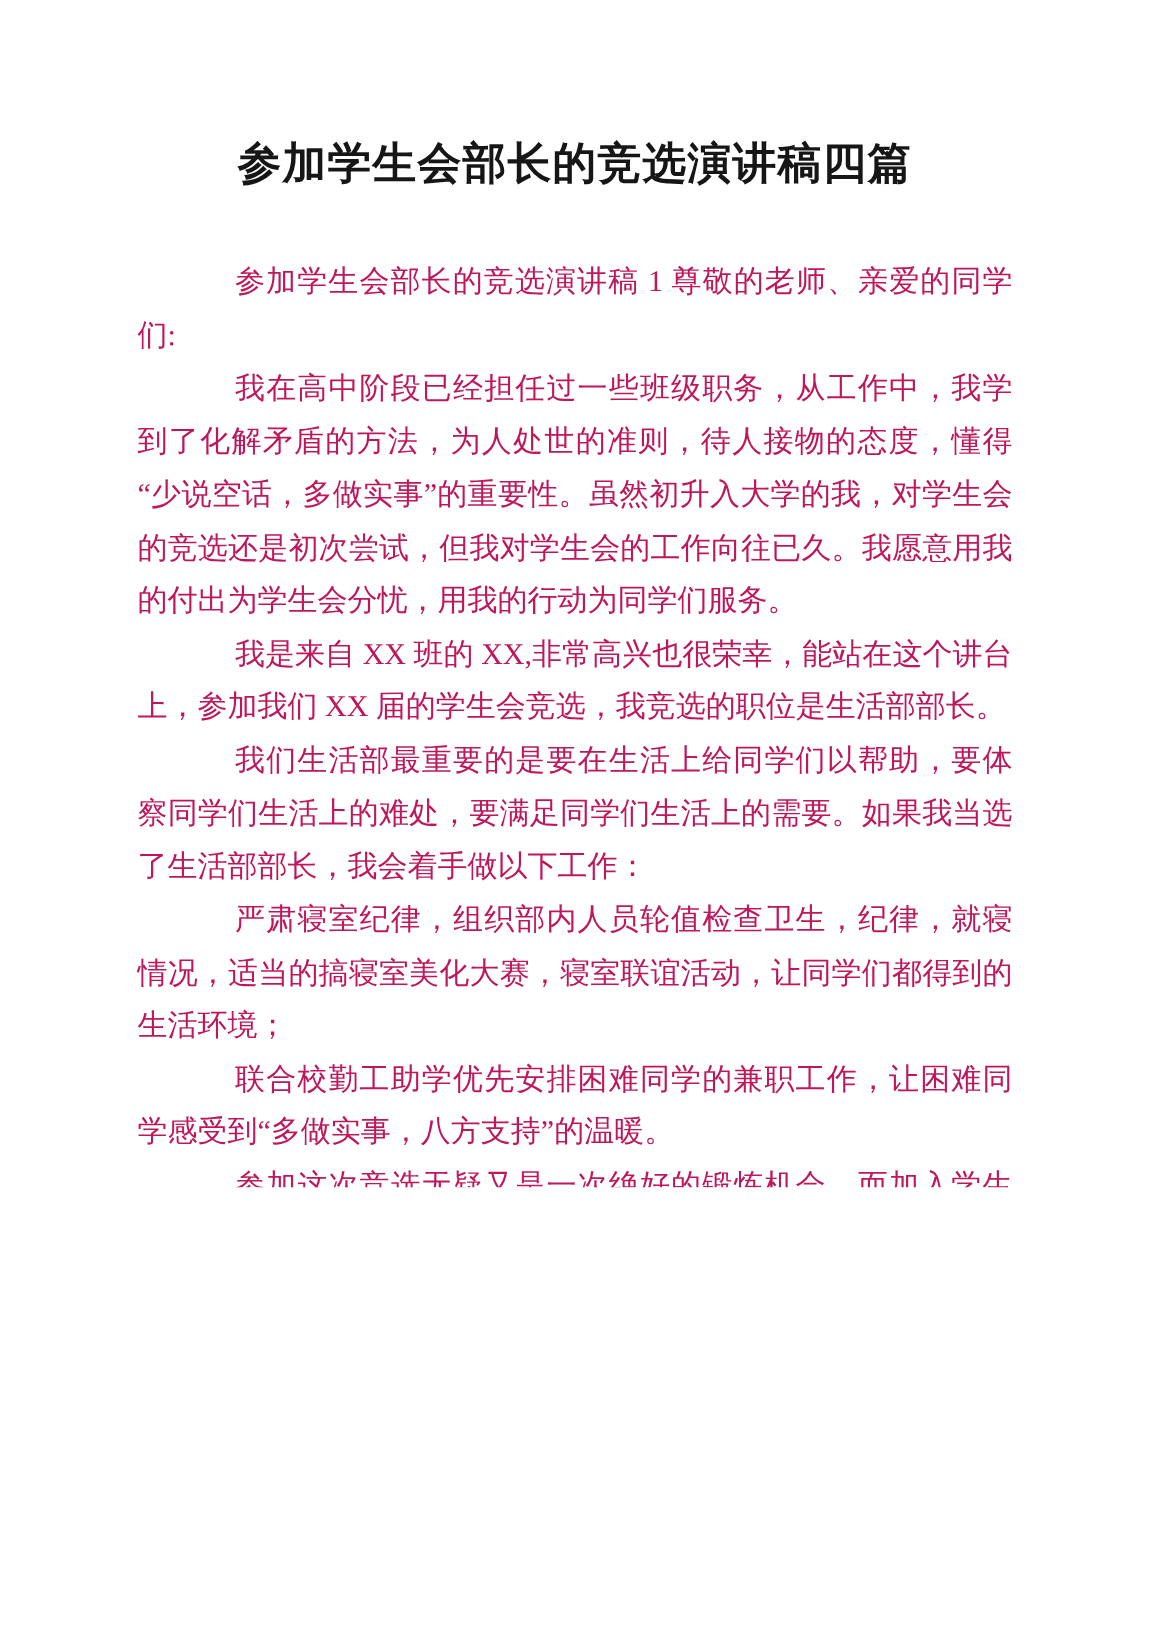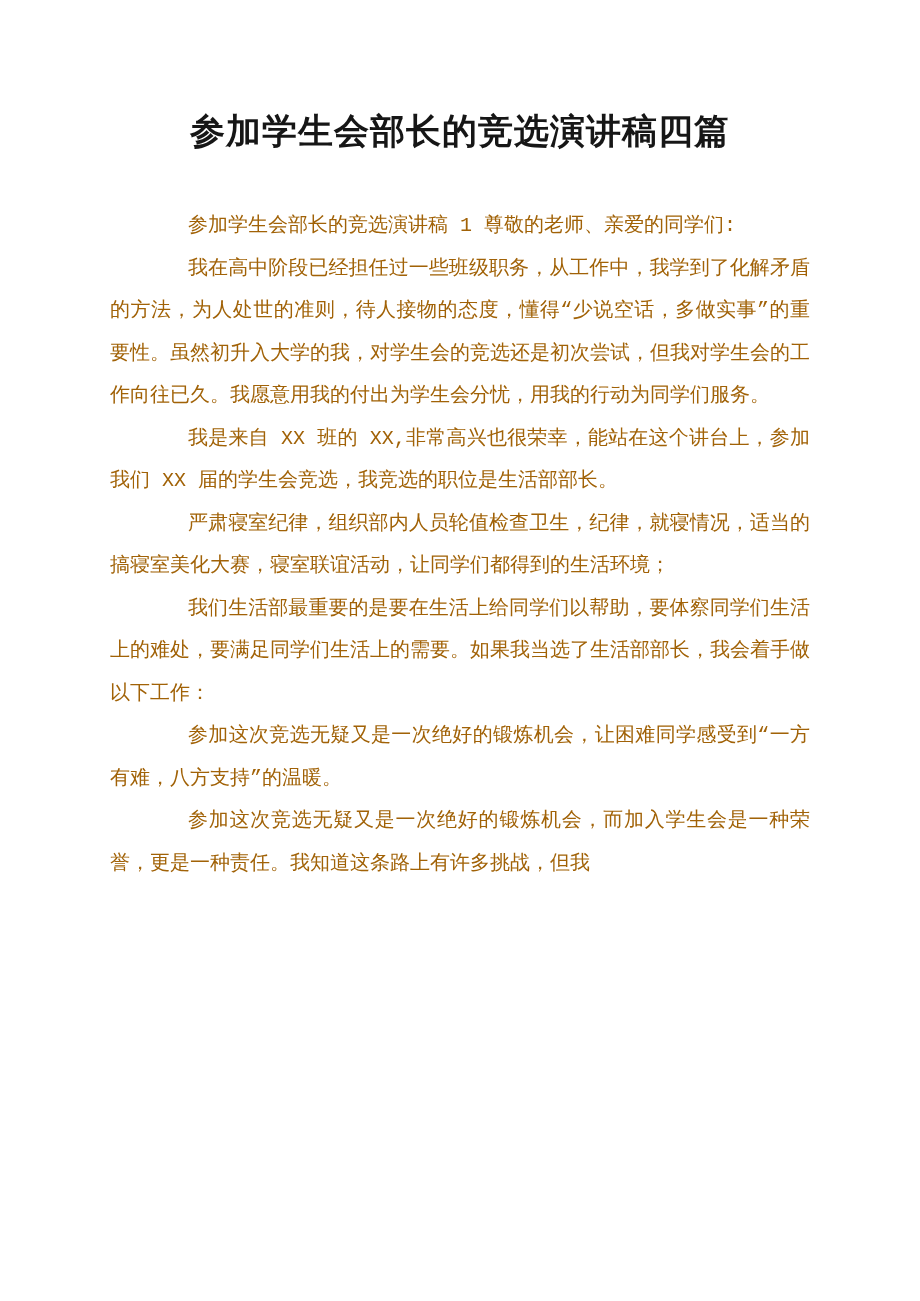--- a/index.html
+++ b/index.html
@@ -22,40 +22,40 @@
     font-family: "Liberation Sans", "DejaVu Sans", sans-serif;
     font-weight: 700;
     font-size: 35px;
     line-height: 1.4;
     color: #161616;
     letter-spacing: 1px;
   }
   .content {
     width: 700px;
     margin: 50px auto 0 auto;
-    font-family: Liberation Mono, monospace;
-    font-size: 20px;
+    font-family: Liberation Serif, serif;
+    font-size: 24px;
     line-height: 42.5px;
     text-align: justify;
-    color: #a16207;
+    color: #be185d;
   }
   .content p {
     margin: 0;
     text-indent: 78px;
     word-break: break-all;
   }
 </style>
 </head>
 <body>
 
 <div class="page">
   <h1 class="doc-title">参加学生会部长的竞选演讲稿四篇</h1>
 
   <div class="content">
     <p>参加学生会部长的竞选演讲稿 1 尊敬的老师、亲爱的同学们:</p>
     <p>我在高中阶段已经担任过一些班级职务，从工作中，我学到了化解矛盾的方法，为人处世的准则，待人接物的态度，懂得“少说空话，多做实事”的重要性。虽然初升入大学的我，对学生会的竞选还是初次尝试，但我对学生会的工作向往已久。我愿意用我的付出为学生会分忧，用我的行动为同学们服务。</p>
     <p>我是来自 XX 班的 XX,非常高兴也很荣幸，能站在这个讲台上，参加我们 XX 届的学生会竞选，我竞选的职位是生活部部长。</p>
+    <p>我们生活部最重要的是要在生活上给同学们以帮助，要体察同学们生活上的难处，要满足同学们生活上的需要。如果我当选了生活部部长，我会着手做以下工作：</p>
     <p>严肃寝室纪律，组织部内人员轮值检查卫生，纪律，就寝情况，适当的搞寝室美化大赛，寝室联谊活动，让同学们都得到的生活环境；</p>
-    <p>我们生活部最重要的是要在生活上给同学们以帮助，要体察同学们生活上的难处，要满足同学们生活上的需要。如果我当选了生活部部长，我会着手做以下工作：</p>
-    <p>参加这次竞选无疑又是一次绝好的锻炼机会，让困难同学感受到“一方有难，八方支持”的温暖。</p>
+    <p>联合校勤工助学优先安排困难同学的兼职工作，让困难同学感受到“多做实事，八方支持”的温暖。</p>
     <p>参加这次竞选无疑又是一次绝好的锻炼机会，而加入学生会是一种荣誉，更是一种责任。我知道这条路上有许多挑战，但我</p>
   </div>
 </div>
 
 </body></html>

